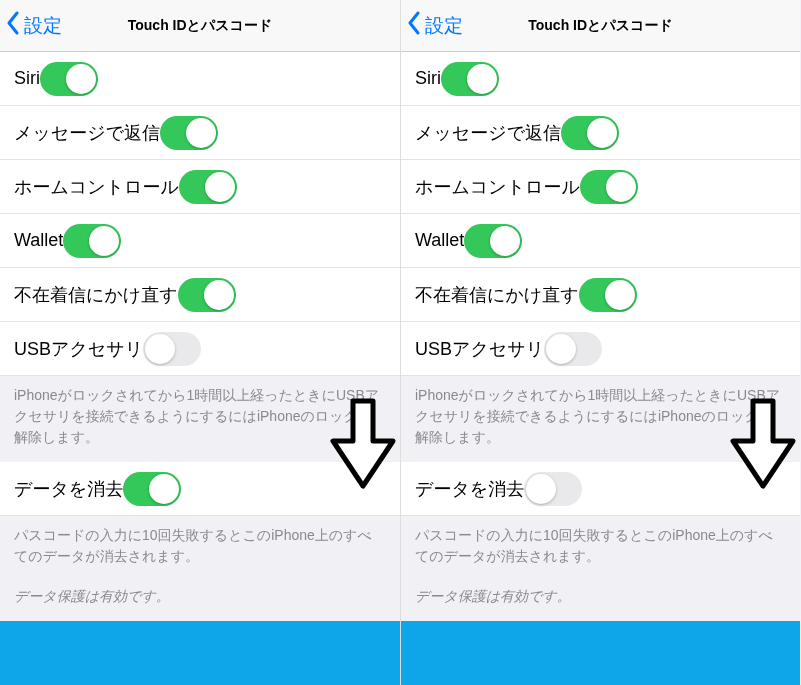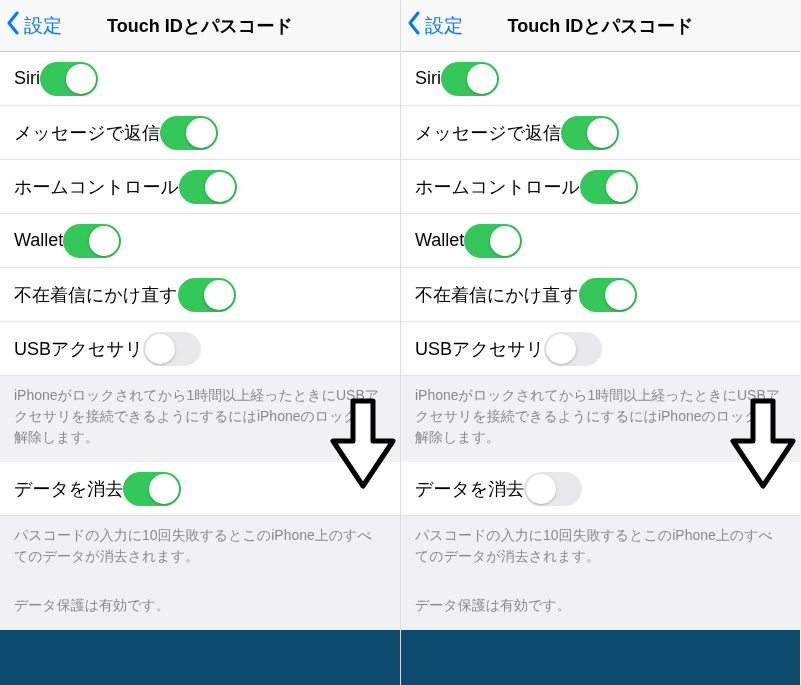--- a/index.html
+++ b/index.html
@@ -7,21 +7,21 @@
     font-family: -apple-system, "Helvetica Neue", Arial, sans-serif;
     background: #f2f2f7;
     width: 801px;
     height: 685px;
     display: flex;
     overflow: hidden;
   }
   .pane {
     width: 400px;
     height: 685px;
-    background: #0c4a6e;
+    background: #0ea5e9;
     display: flex;
     flex-direction: column;
     position: relative;
     flex-shrink: 0;
   }
   .pane + .pane { border-left: 1px solid #ddd; }
   .navbar {
     height: 52px;
     background: #f8f8f8;
     border-bottom: 1px solid #ccc;
@@ -37,21 +37,21 @@
     font-size: 19px;
     padding-left: 6px;
     z-index: 2;
     cursor: pointer;
   }
   .back svg { width: 14px; height: 24px; margin-right: 4px; }
   .nav-title {
     position: absolute;
     left: 0; right: 0;
     text-align: center;
-    font-size: 18px;
+    font-size: 14px;
     font-weight: 600;
     color: #000;
     pointer-events: none;
   }
   .list { background: #fff; }
   .row {
     display: flex;
     align-items: center;
     height: 54px;
     padding: 0 14px;
@@ -79,21 +79,21 @@
   }
   .toggle.on .knob { right: 2px; }
   .toggle.off .knob { left: 2px; }
   .footer {
     padding: 9px 14px 14px 14px;
     font-size: 14px;
     line-height: 1.5;
     color: #8a8a8e;
     background: #f0f0f5;
   }
-  .footer p + p { margin-top: 28px; }
+  .footer p + p { margin-top: 19px; font-style: italic; }
   .arrow-overlay {
     position: absolute;
     width: 70px;
     height: 95px;
     pointer-events: none;
     z-index: 10;
   }
 </style>
 </head>
 <body>

